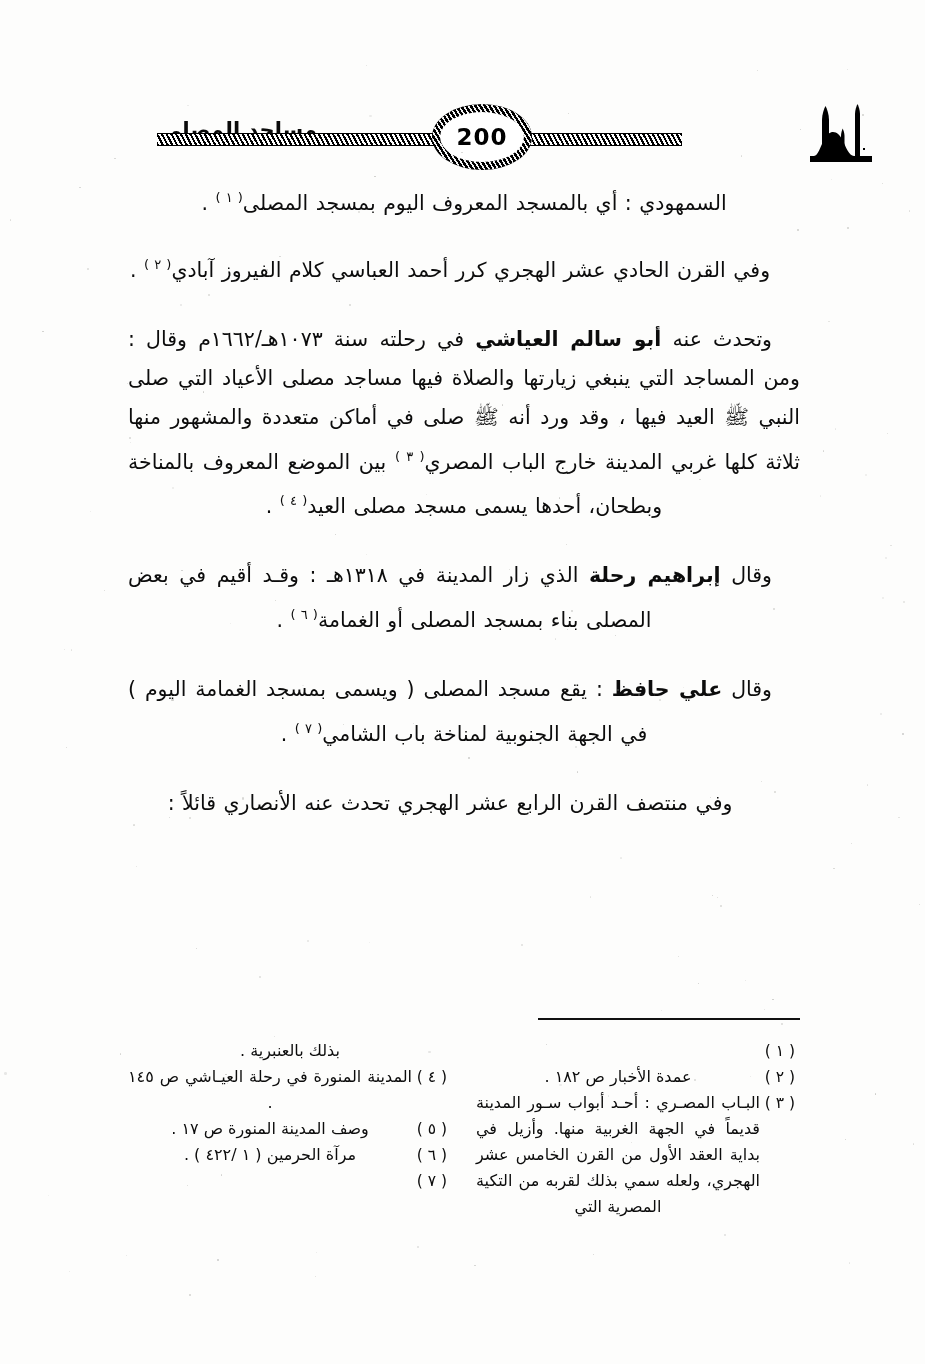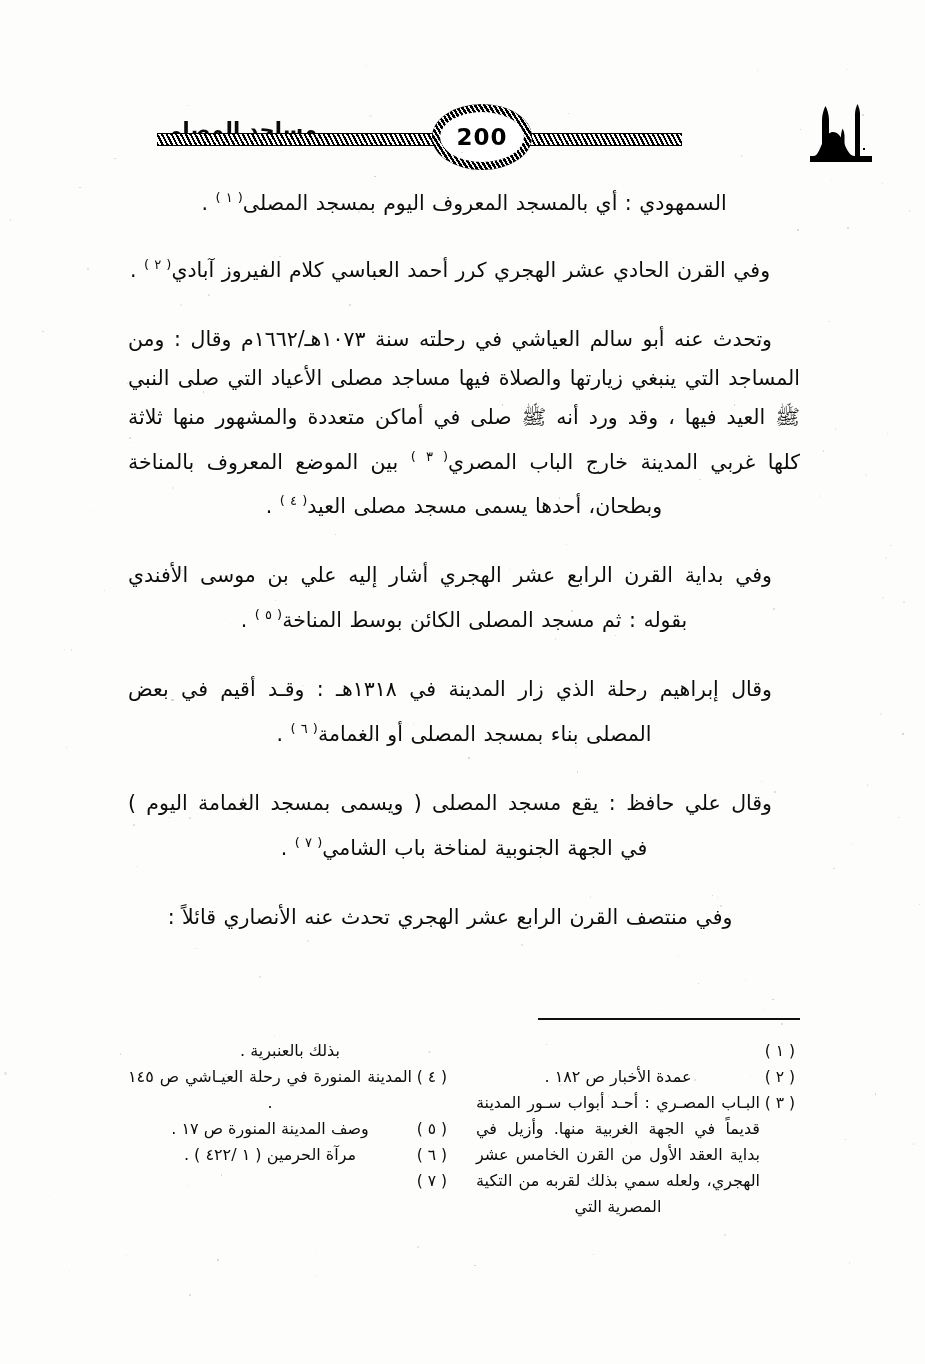--- a/index.html
+++ b/index.html
@@ -120,21 +120,21 @@
   .para {
     font-size: 20.5px;
     line-height: 39px;
     margin: 0 0 22px 0;
     text-align: justify;
     text-align-last: center;
     word-spacing: 1px;
   }
   .para.indent { text-indent: 28px; }
   .gap-lg { margin-bottom: 30px; }
-  b, .bold { font-weight: normal; }
+  b, .bold { font-weight: bold; }
   .fn {
     font-size: 13px;
     vertical-align: super;
     font-weight: normal;
     letter-spacing: 0;
   }
 
   
   #footnote-rule {
     position: absolute;
@@ -217,23 +217,20 @@
     </p>
 
     <p class="para indent gap-lg">
       <span>وفي القرن الحادي عشر الهجري كرر أحمد العباسي كلام الفيروز آبادي</span><span class="fn">( ٢ )</span><span> .</span>
     </p>
 
     <p class="para indent gap-lg">
       <span>وتحدث عنه </span><b>أبو سالم العياشي</b><span> في رحلته سنة ١٠٧٣هـ/١٦٦٢م وقال : ومن المساجد التي ينبغي زيارتها والصلاة فيها مساجد مصلى الأعياد التي صلى النبي ﷺ العيد فيها ، وقد ورد أنه ﷺ صلى في أماكن متعددة والمشهور منها ثلاثة كلها غربي المدينة خارج الباب المصري</span><span class="fn">( ٣ )</span><span> بين الموضع المعروف بالمناخة وبطحان، أحدها يسمى مسجد مصلى العيد</span><span class="fn">( ٤ )</span><span> .</span>
     </p>
 
-    <p class="para indent gap-lg">
-      <span>وفي بداية القرن الرابع عشر الهجري أشار إليه </span><b>علي بن موسى الأفندي</b><span> بقوله : ثم مسجد المصلى الكائن بوسط المناخة</span><span class="fn">( ٥ )</span><span> .</span>
-    </p>
 
     <p class="para indent gap-lg">
       <span>وقال </span><b>إبراهيم رحلة</b><span> الذي زار المدينة في ١٣١٨هـ : وقـد أقيم في بعض المصلى بناء بمسجد المصلى أو الغمامة</span><span class="fn">( ٦ )</span><span> .</span>
     </p>
 
     <p class="para indent gap-lg">
       <span>وقال </span><b>علي حافظ</b><span> : يقع مسجد المصلى ( ويسمى بمسجد الغمامة اليوم ) في الجهة الجنوبية لمناخة باب الشامي</span><span class="fn">( ٧ )</span><span> .</span>
     </p>
 
     <p class="para indent">

